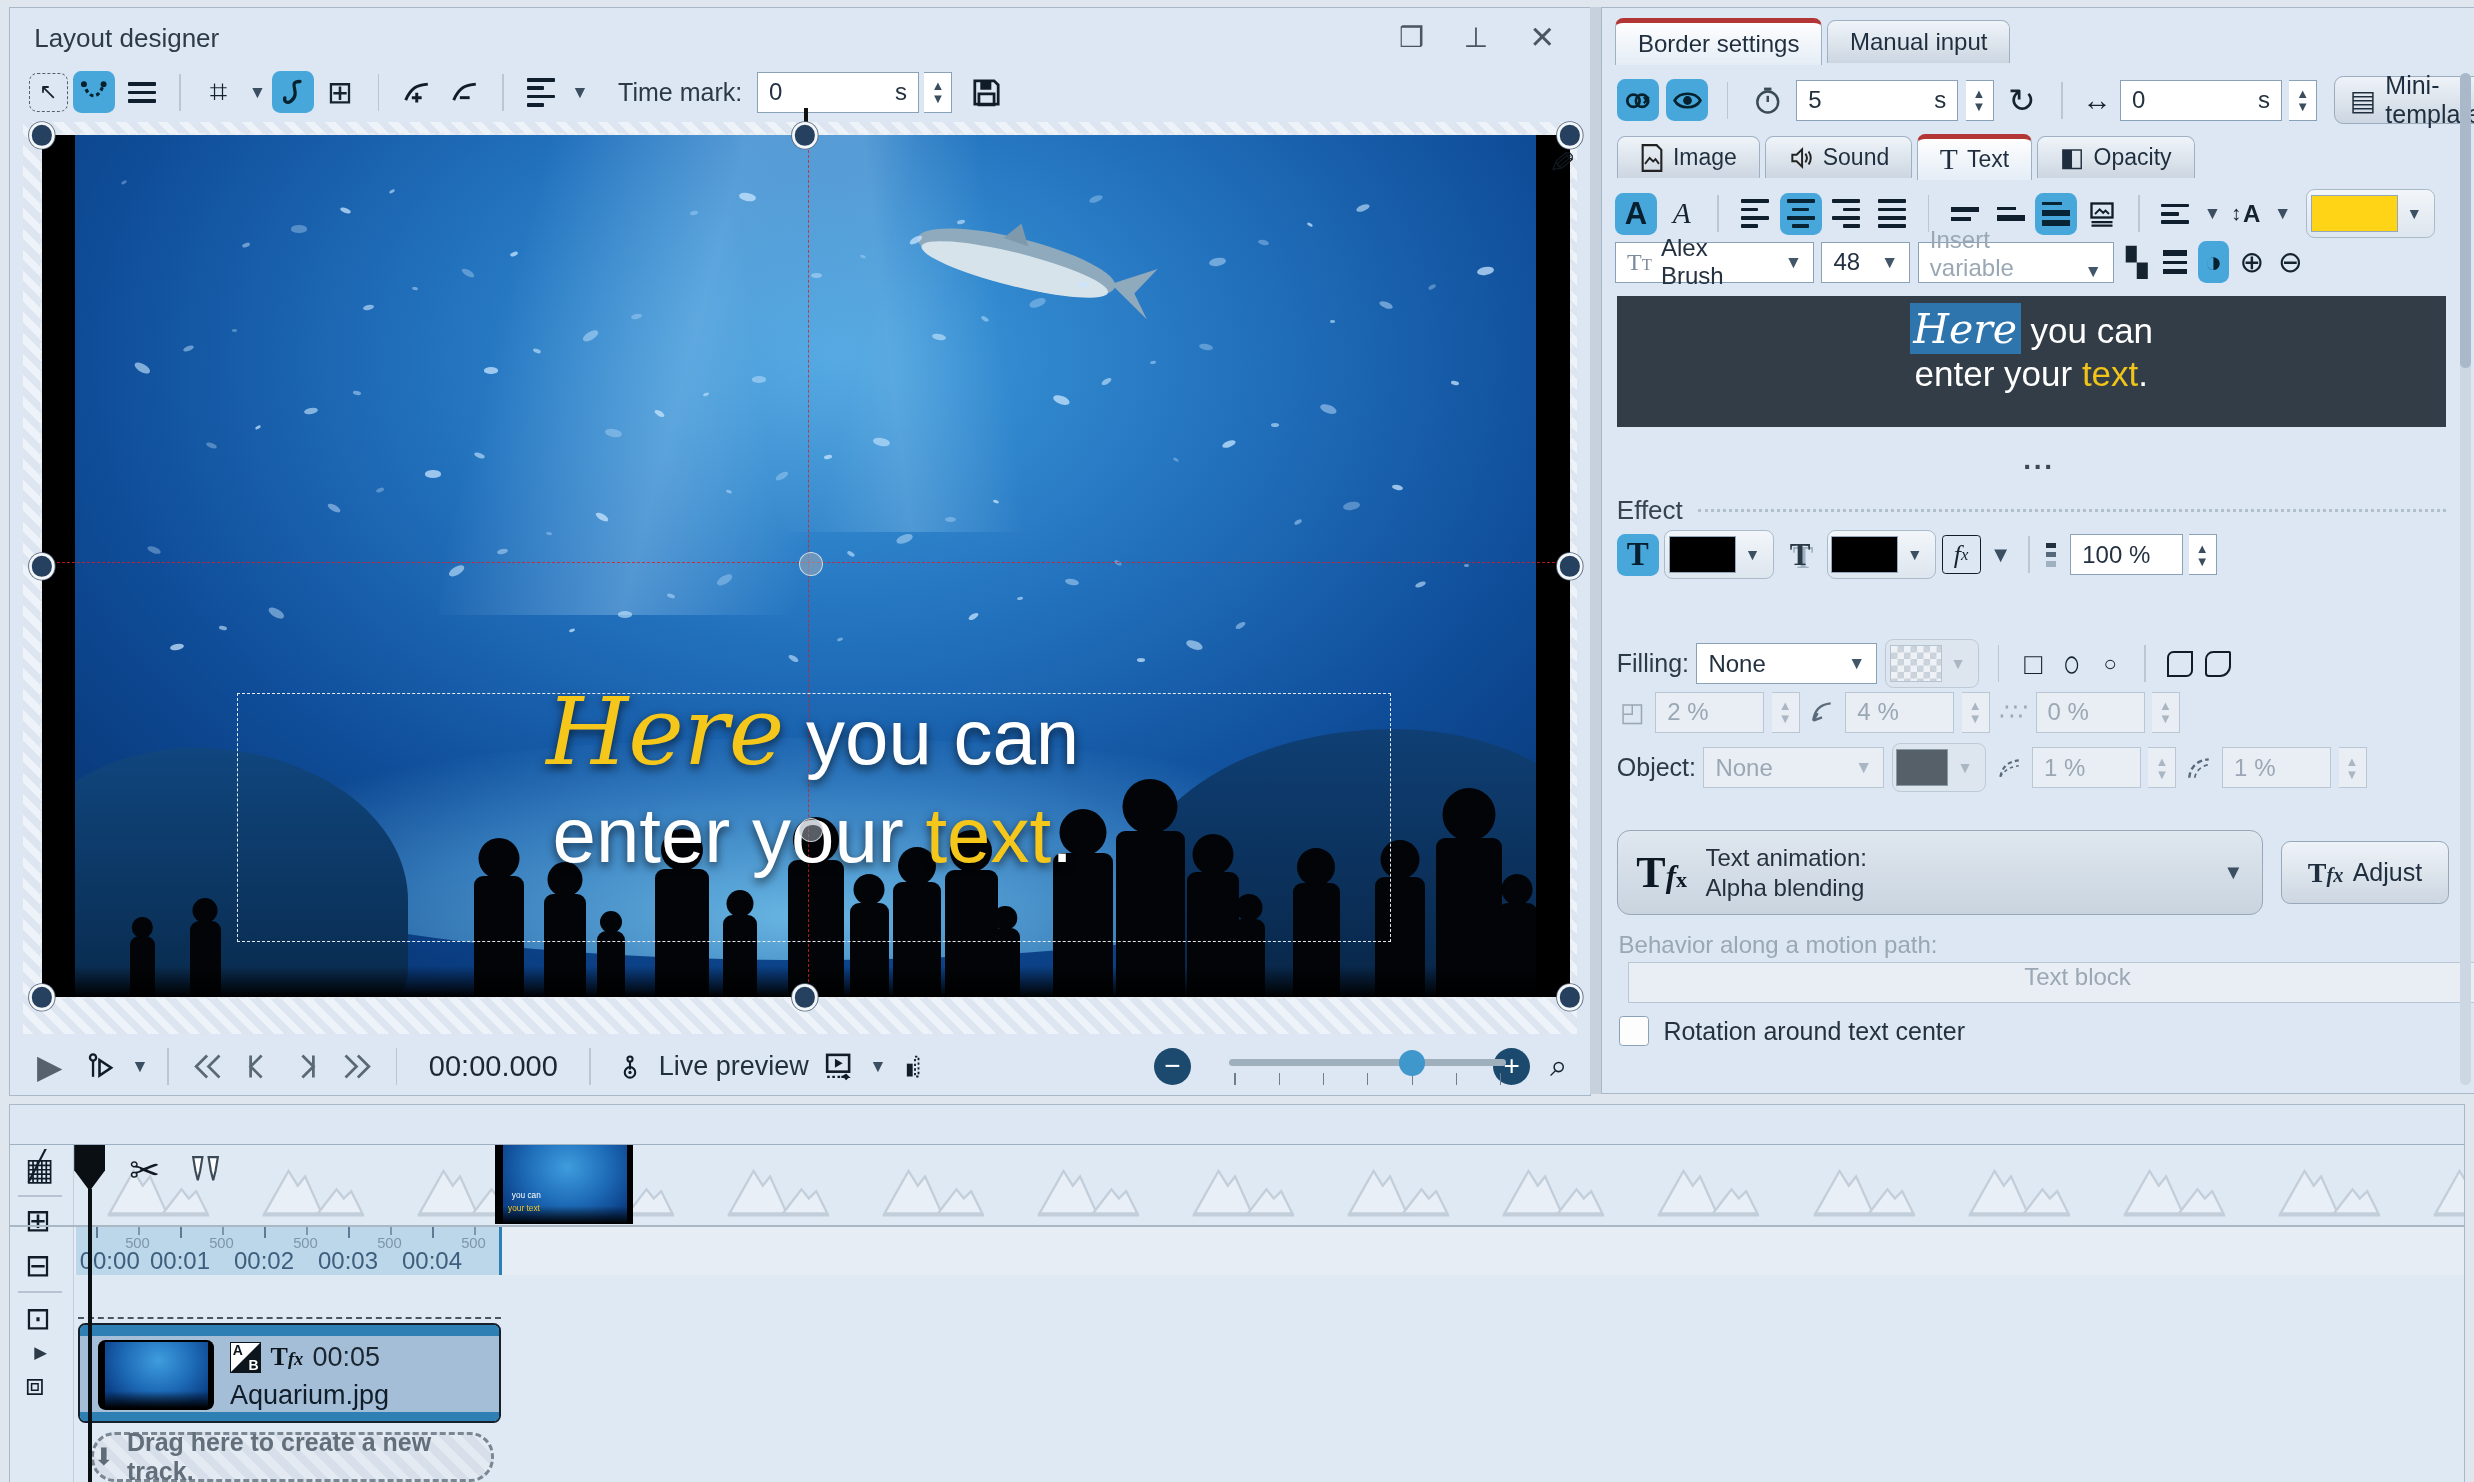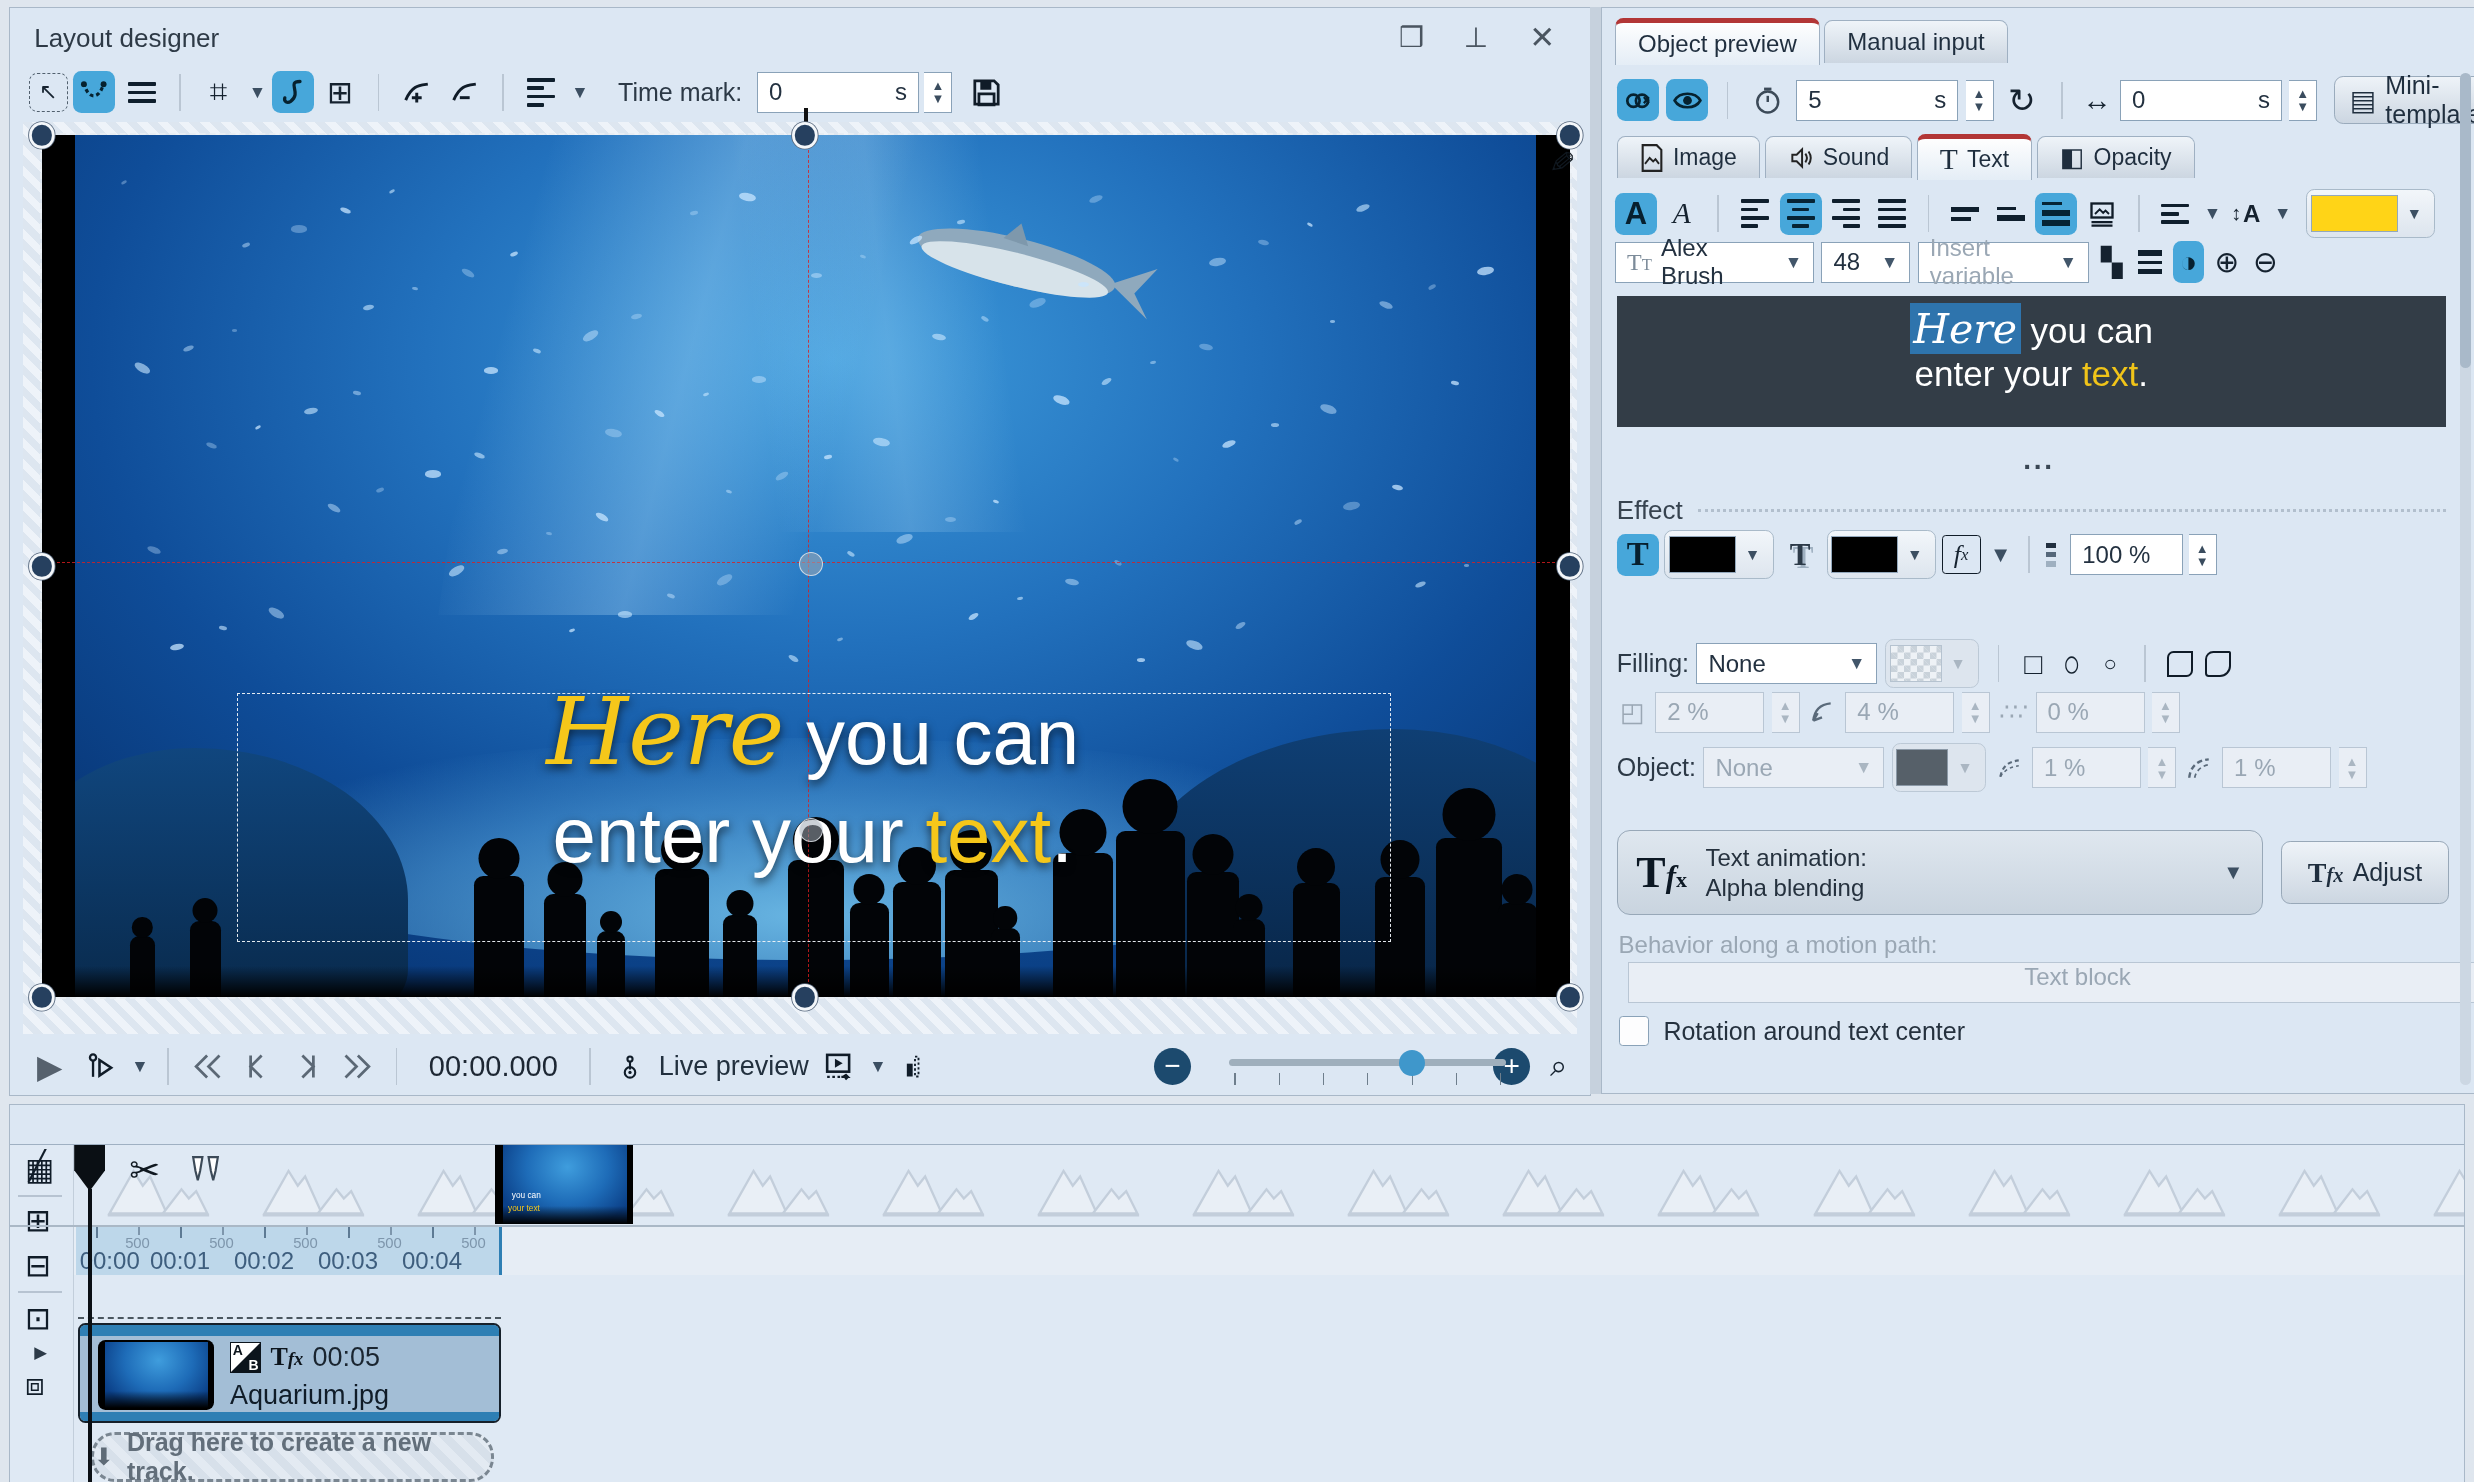--- a/index.html
+++ b/index.html
@@ -424,21 +424,21 @@
       <span class="abs" style="left:1370px;top:7.4px;width:26px;height:26px;border-radius:50%;background:#3f97cb;"></span>
       <span class="ibtn" style="width:37px;height:37px;min-width:37px;border-radius:50%;background:#1c4a6e;color:#fff;font-size:28px;margin-left:295px;">+</span>
       <span class="ibtn" style="font-size:31px;">⌕</span>
     </div>
   </div>
 
   <div class="abs" style="left:1601px;top:7.4px;width:874px;height:1087px;background:#dce7f3;border:0.9px solid #a9b8c8;box-sizing:border-box;">
 
     <div class="abs flexrow" style="left:13px;top:9.2px;">
       <span class="tab on">
-        <span>Object preview</span>
+        <span>Border settings</span>
         </span>
       <span class="tab">
         <span>Manual input</span>
         </span>
     </div>
 
     <div class="abs flexrow" style="left:14.8px;top:68px;gap:7.4px;">
       <span class="ibtn on">
         <svg width="29.5" height="29.5" viewBox="0 0 24 24" fill="none" stroke="#06222f" stroke-width="2.2">
             <circle cx="8.5" cy="12" r="5"></circle>
@@ -598,21 +598,21 @@
     <div class="abs flexrow" style="left:13px;top:233px;gap:7.4px;">
       <span class="combo" style="width:199px;gap:9.2px;">
         <span style="color:#7c8b99;font-family:'Liberation Serif',serif;">T<span style="font-size:16.6px;">T</span></span>
         <span>Alex Brush</span>
         <span class="arr">▼</span>
         </span>
       <span class="combo" style="width:89px;">
         <span>48</span>
         <span class="arr">▼</span>
         </span>
-      <span class="combo" style="width:171px;">
+      <span class="combo" style="width:196px;align-items:flex-end;">
         <span class="dis-t">Insert variable</span>
         <span class="arr">▼</span>
         </span>
       <span class="ibtn sm" style="font-size:28px;">▚</span>
       <span class="ibtn sm">
           <span class="vb" style="width:24px;">
             <b></b>
             <i></i>
             <b></b>
           </span>

